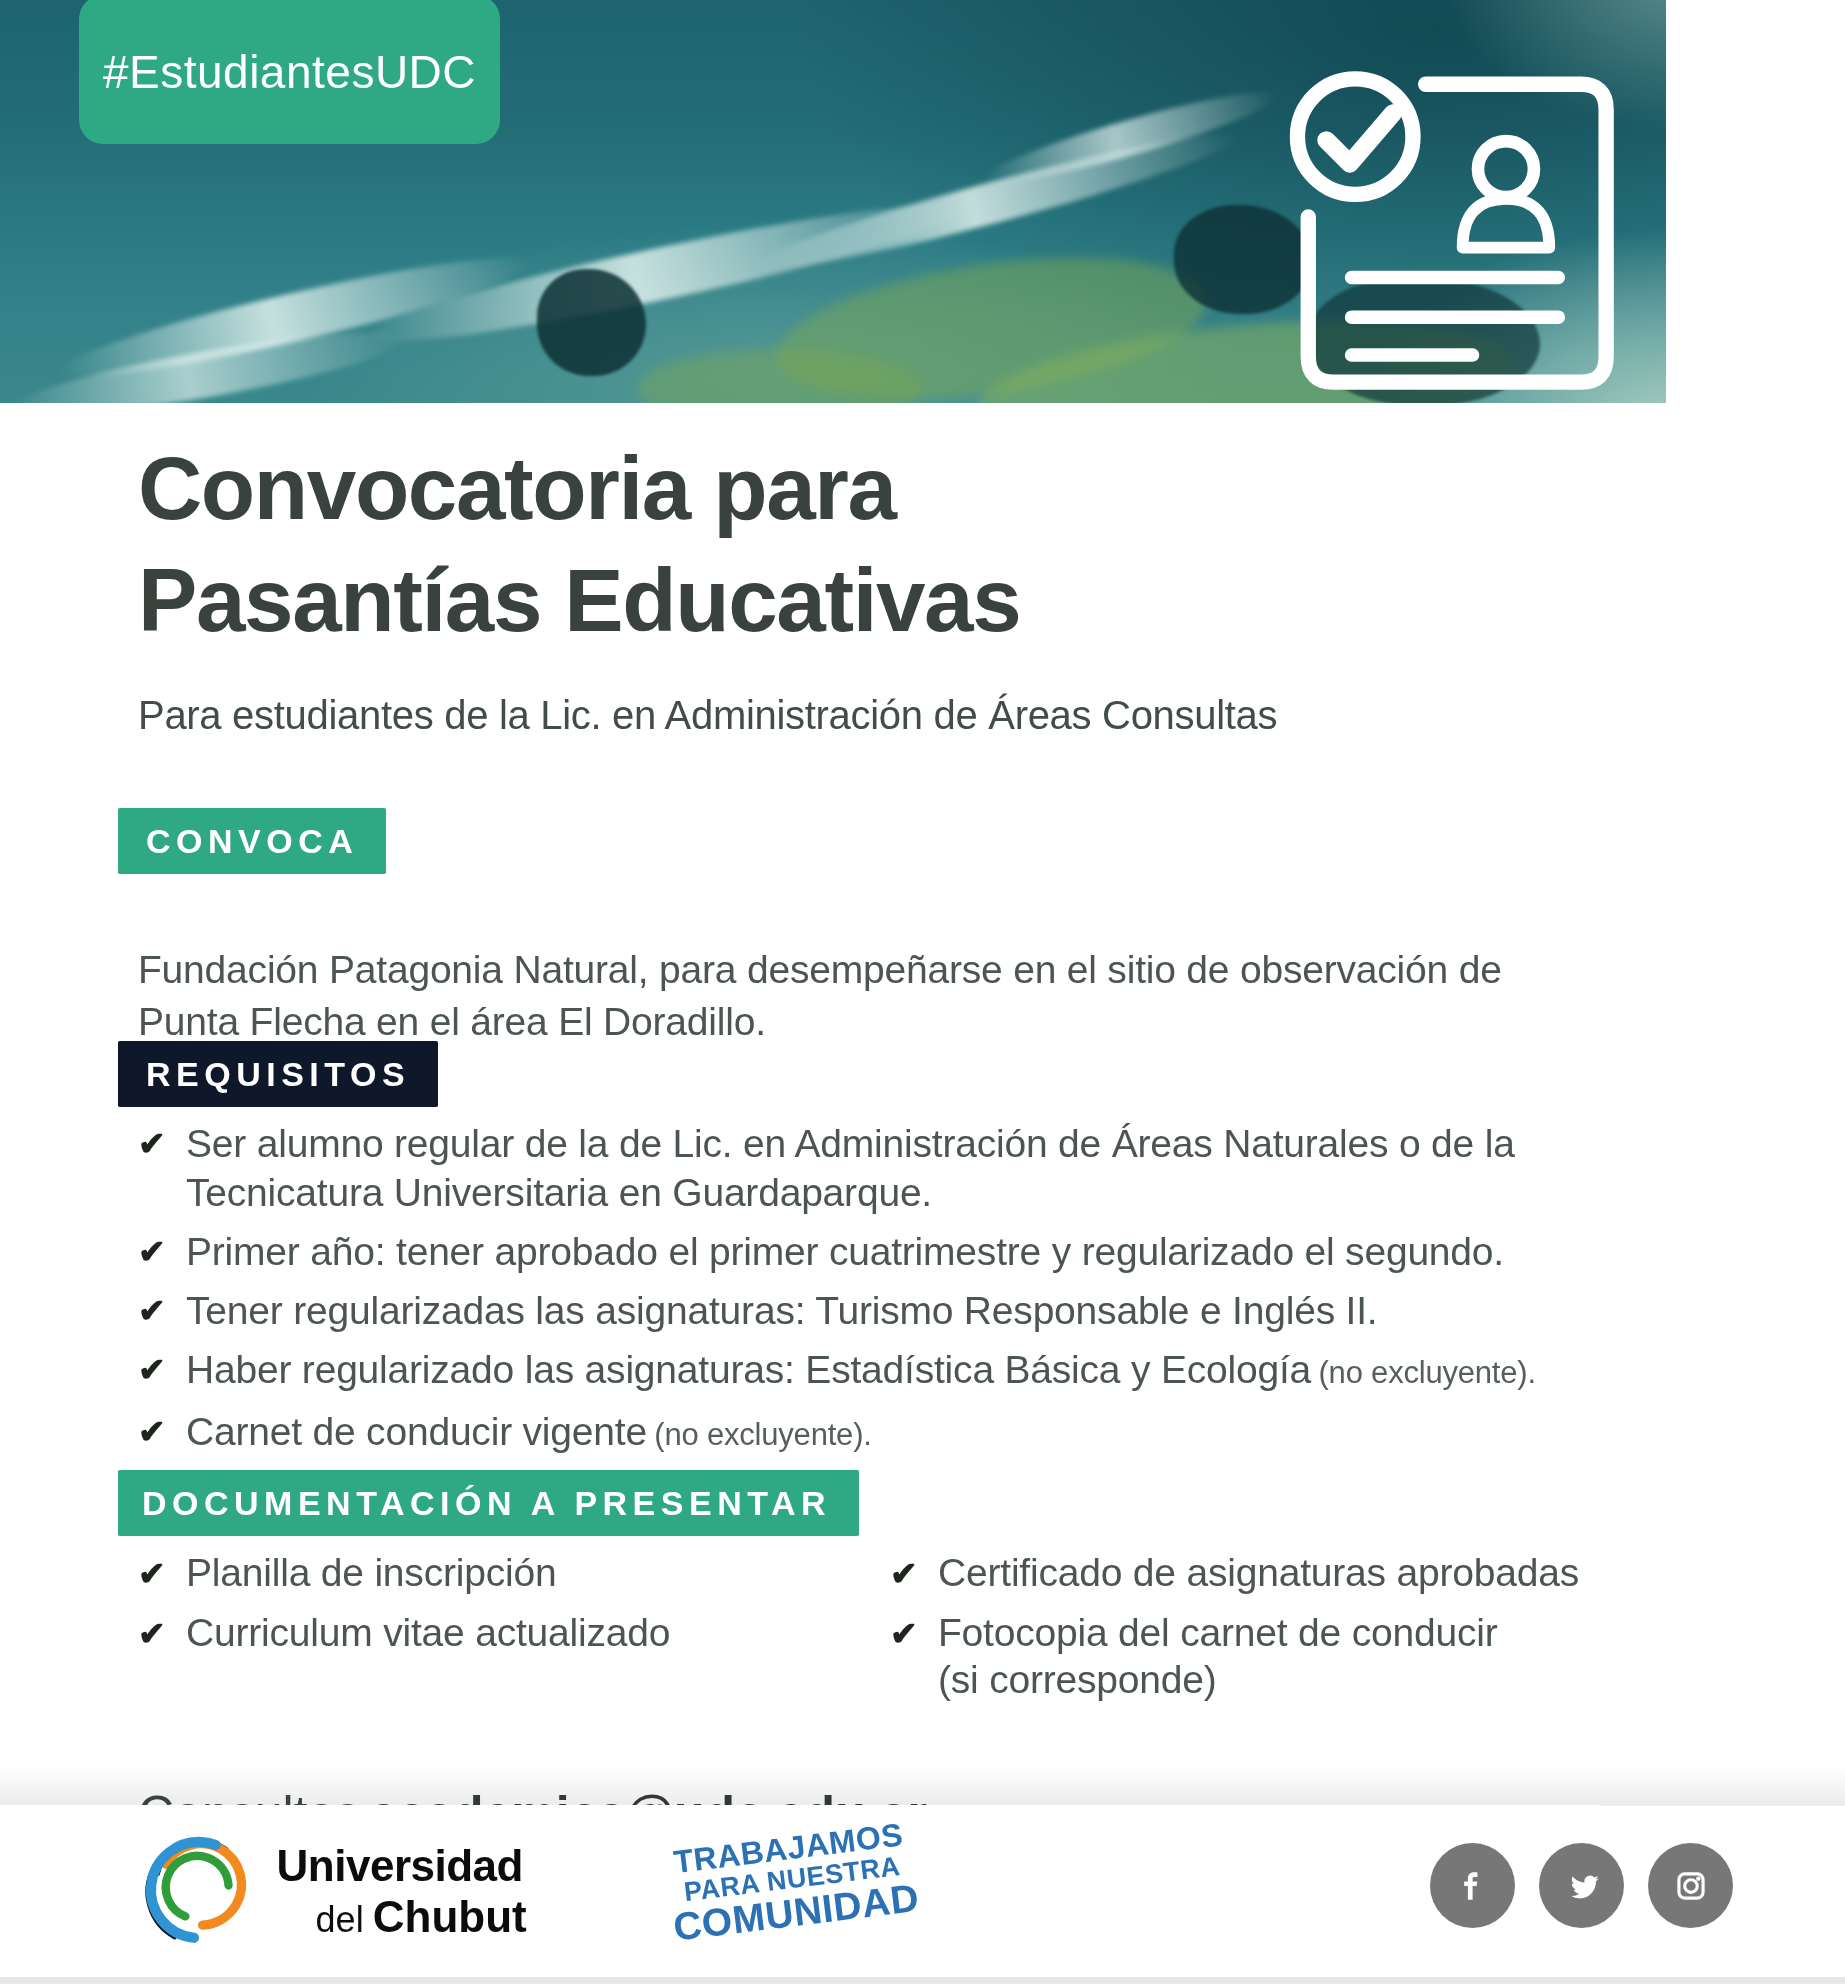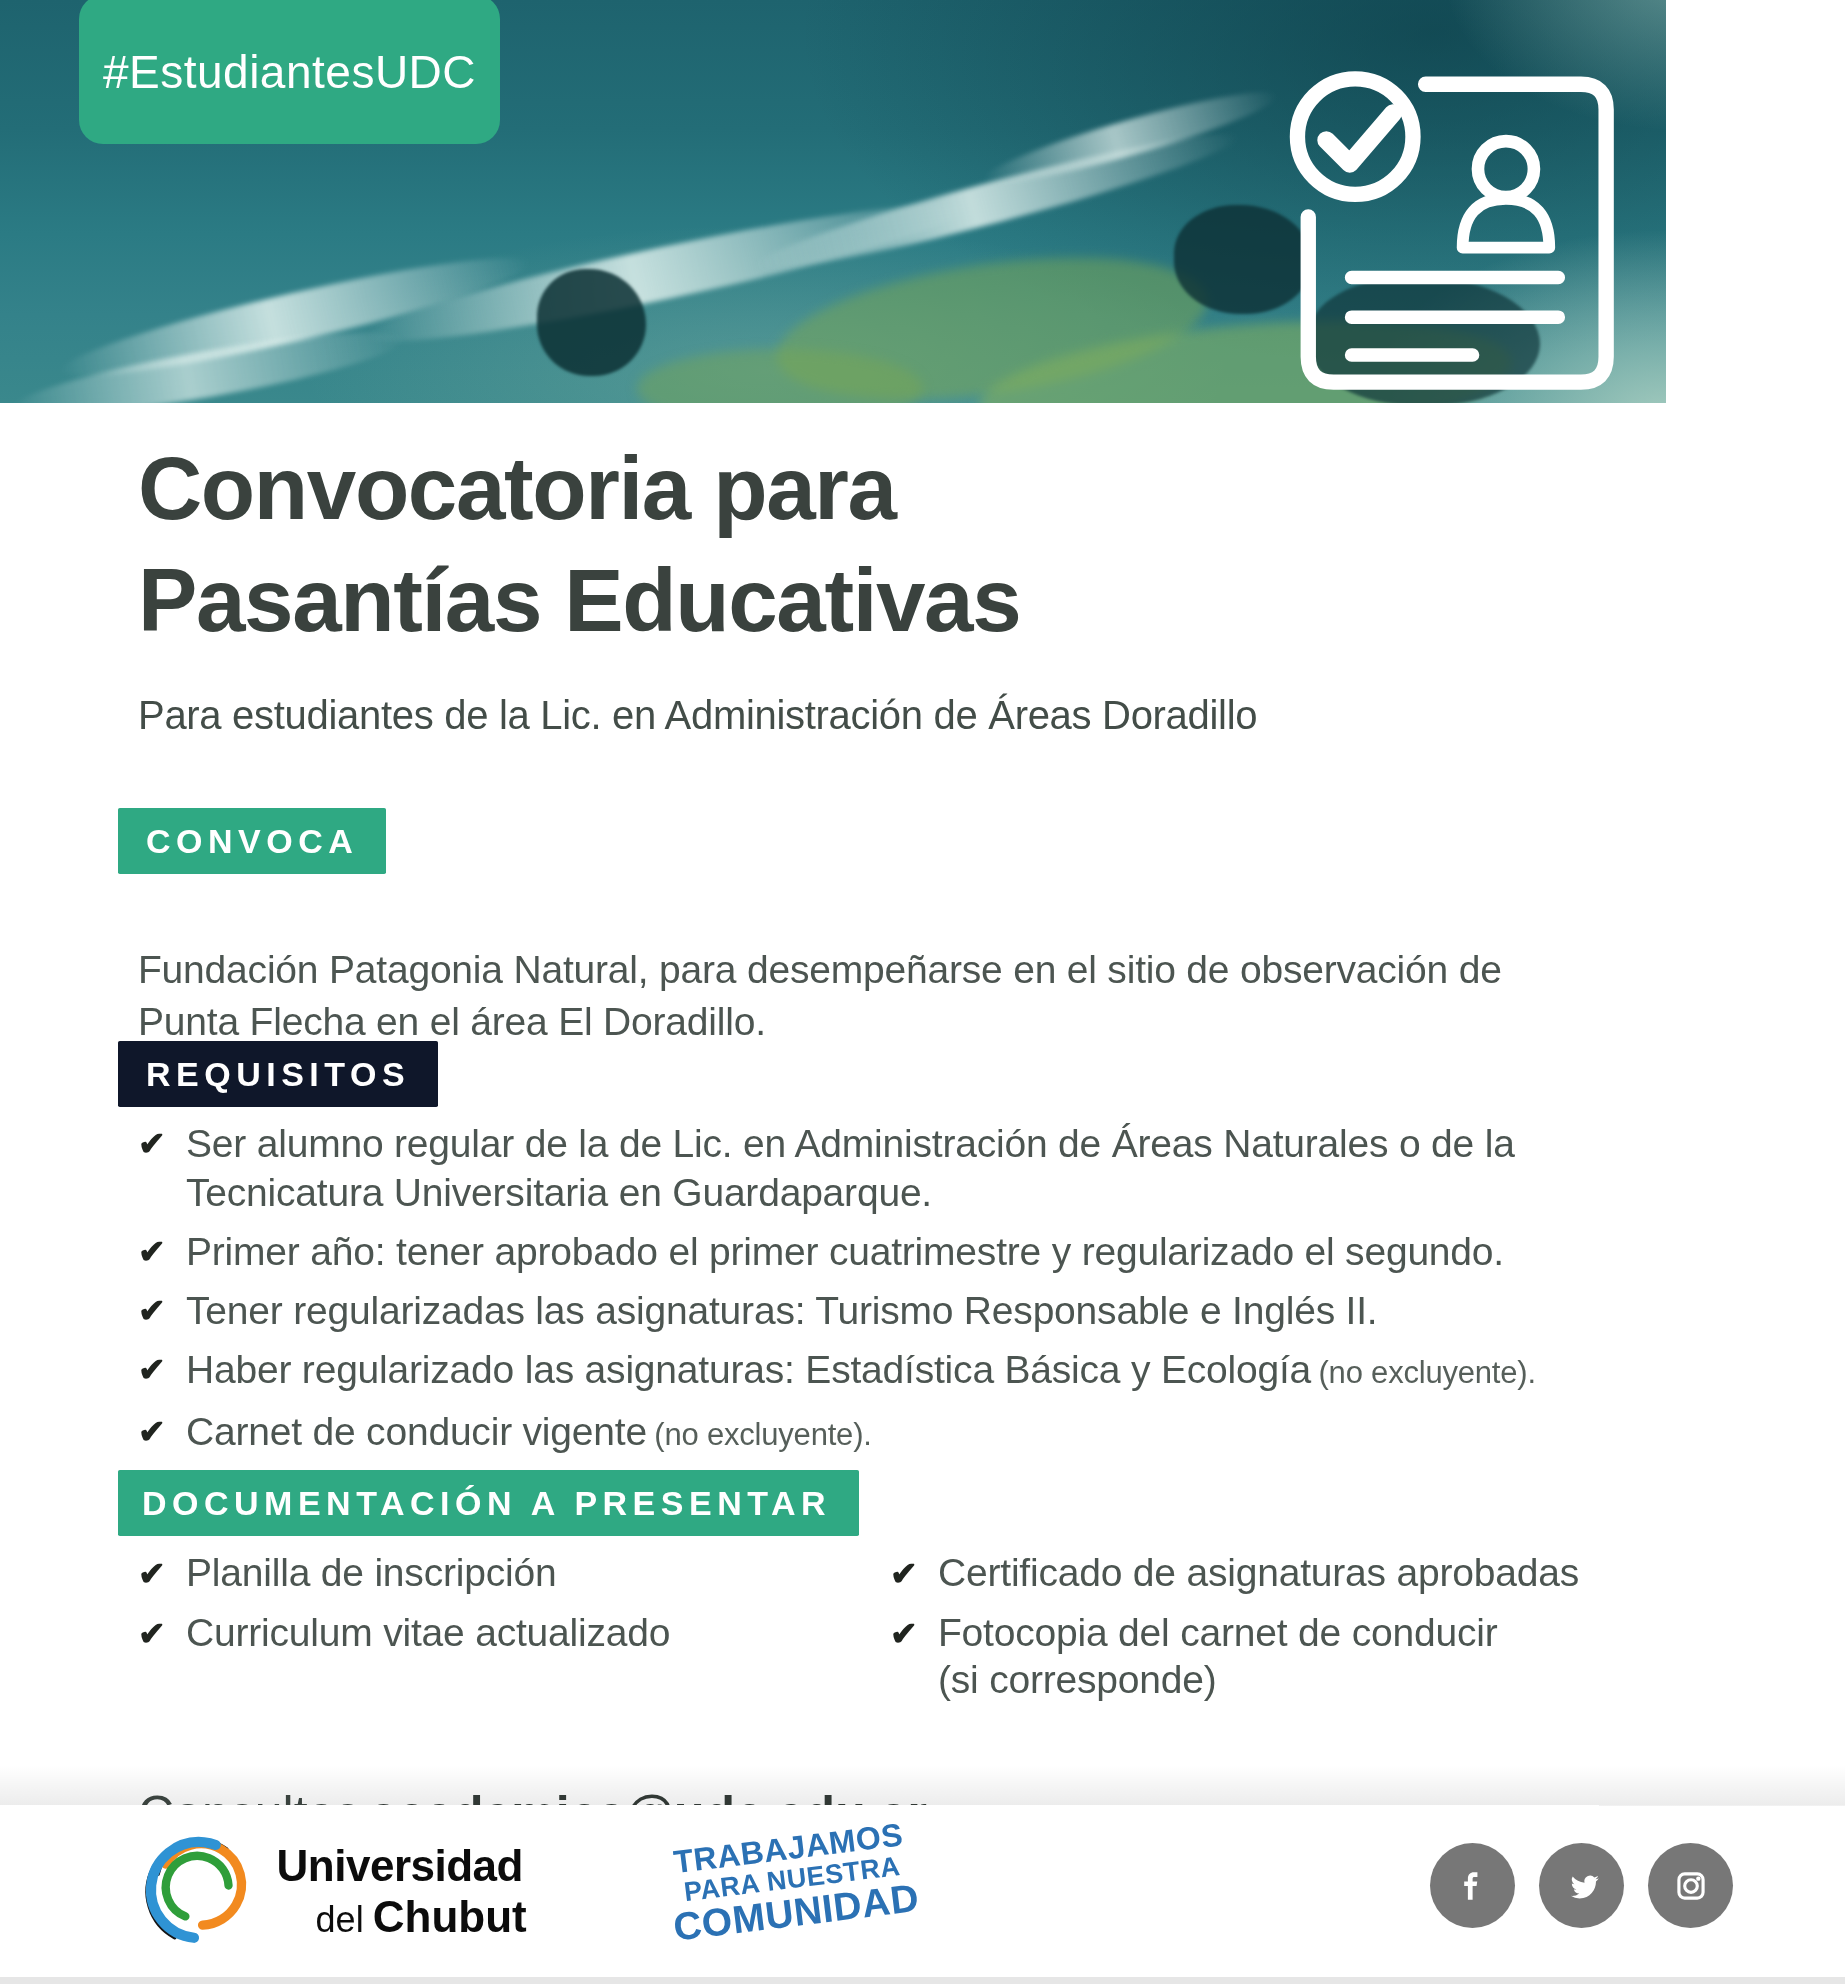--- a/index.html
+++ b/index.html
@@ -122,21 +122,21 @@
       <path d="M 76 232 L 305 232 M 76 276 L 305 276 M 76 318 L 210 318" stroke="#ffffff" stroke-width="15" stroke-linecap="round"></path>
     </svg>
   </span>
 </div>
 
 <div class="title-block">
   <h1 class="title">
     <span>Convocatoria para</span><br>
     <span>Pasantías Educativas</span>
   </h1>
-  <div class="subtitle">Para estudiantes de la Lic. en Administración de Áreas Doradillo</div>
+  <div class="subtitle">Para estudiantes de la Lic. en Administración de Áreas Consultas</div>
 </div>
 
 <div class="section-badge b-convoca" style="background:#2fa983;">CONVOCA</div>
 <div class="para">Fundación Patagonia Natural, para desempeñarse en el sitio de observación de Punta Flecha en el área El Doradillo.</div>
 
 <div class="section-badge b-requisitos" style="background:#0f172a;">REQUISITOS</div>
 <ul class="checklist cl-req">
   <li>
     <span class="check">✔</span>
     <span><span>Ser alumno regular de la de Lic. en Administración de Áreas Naturales o de la Tecnicatura Universitaria en Guardaparque.</span></span>

